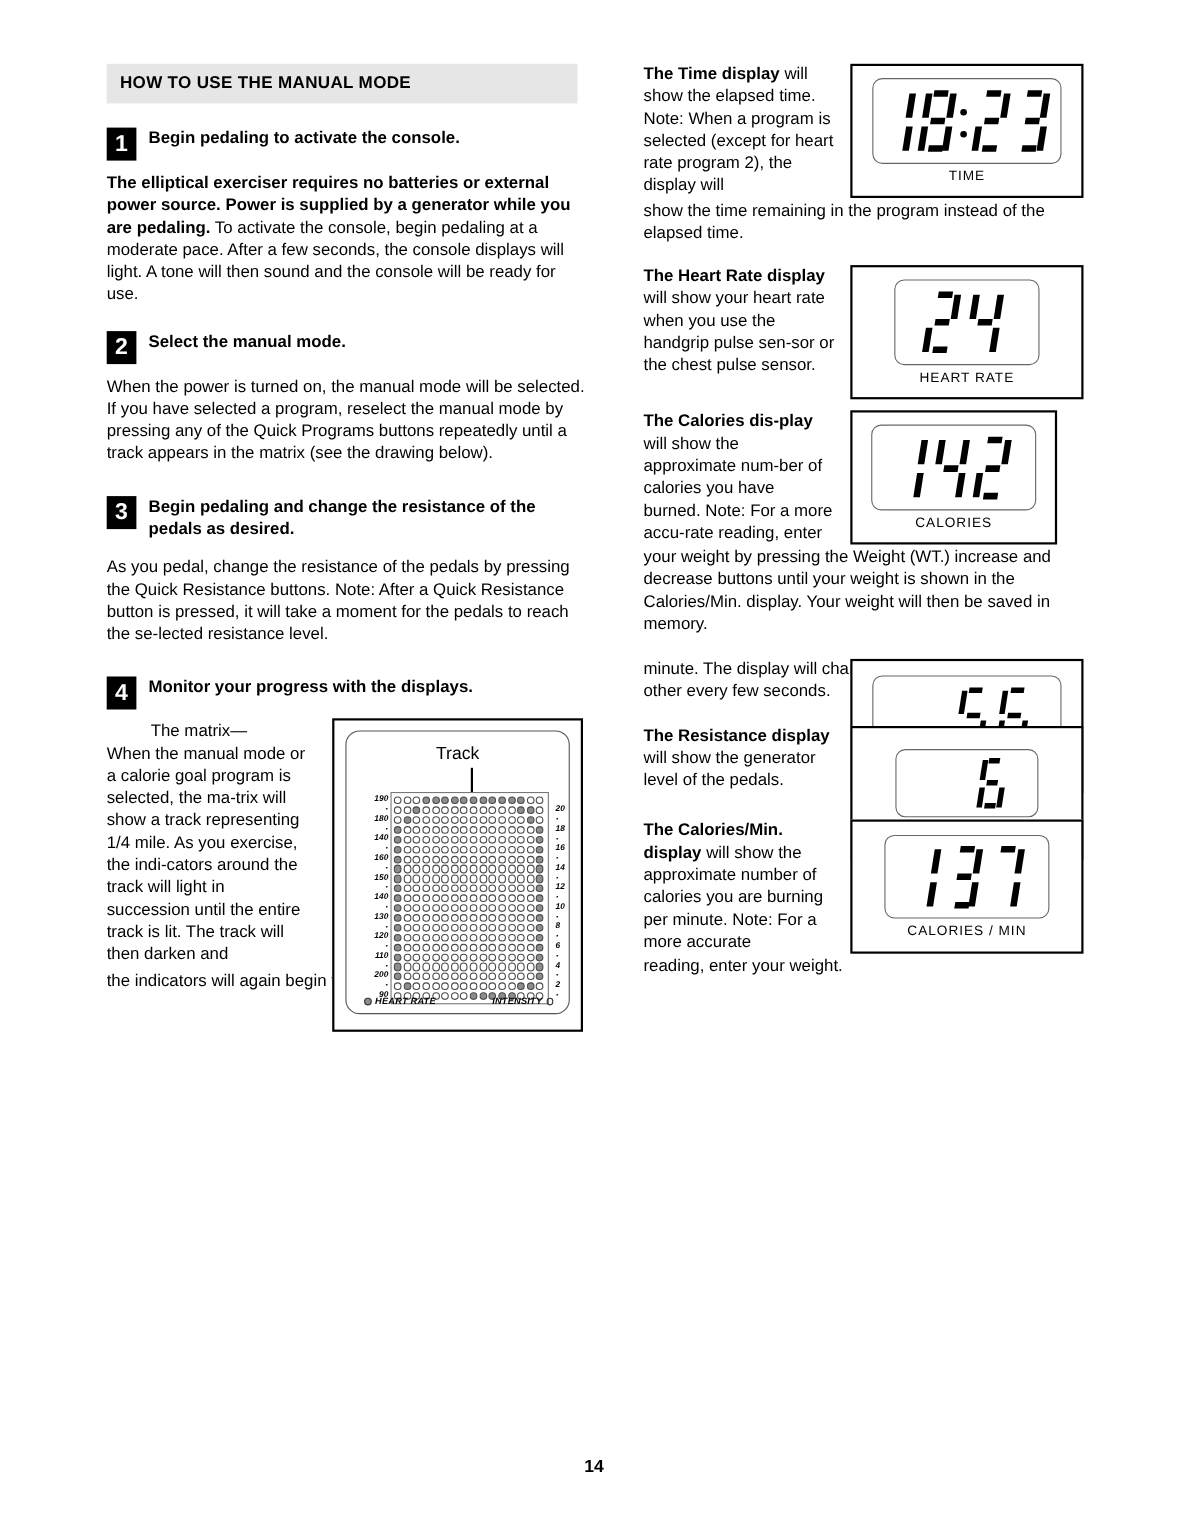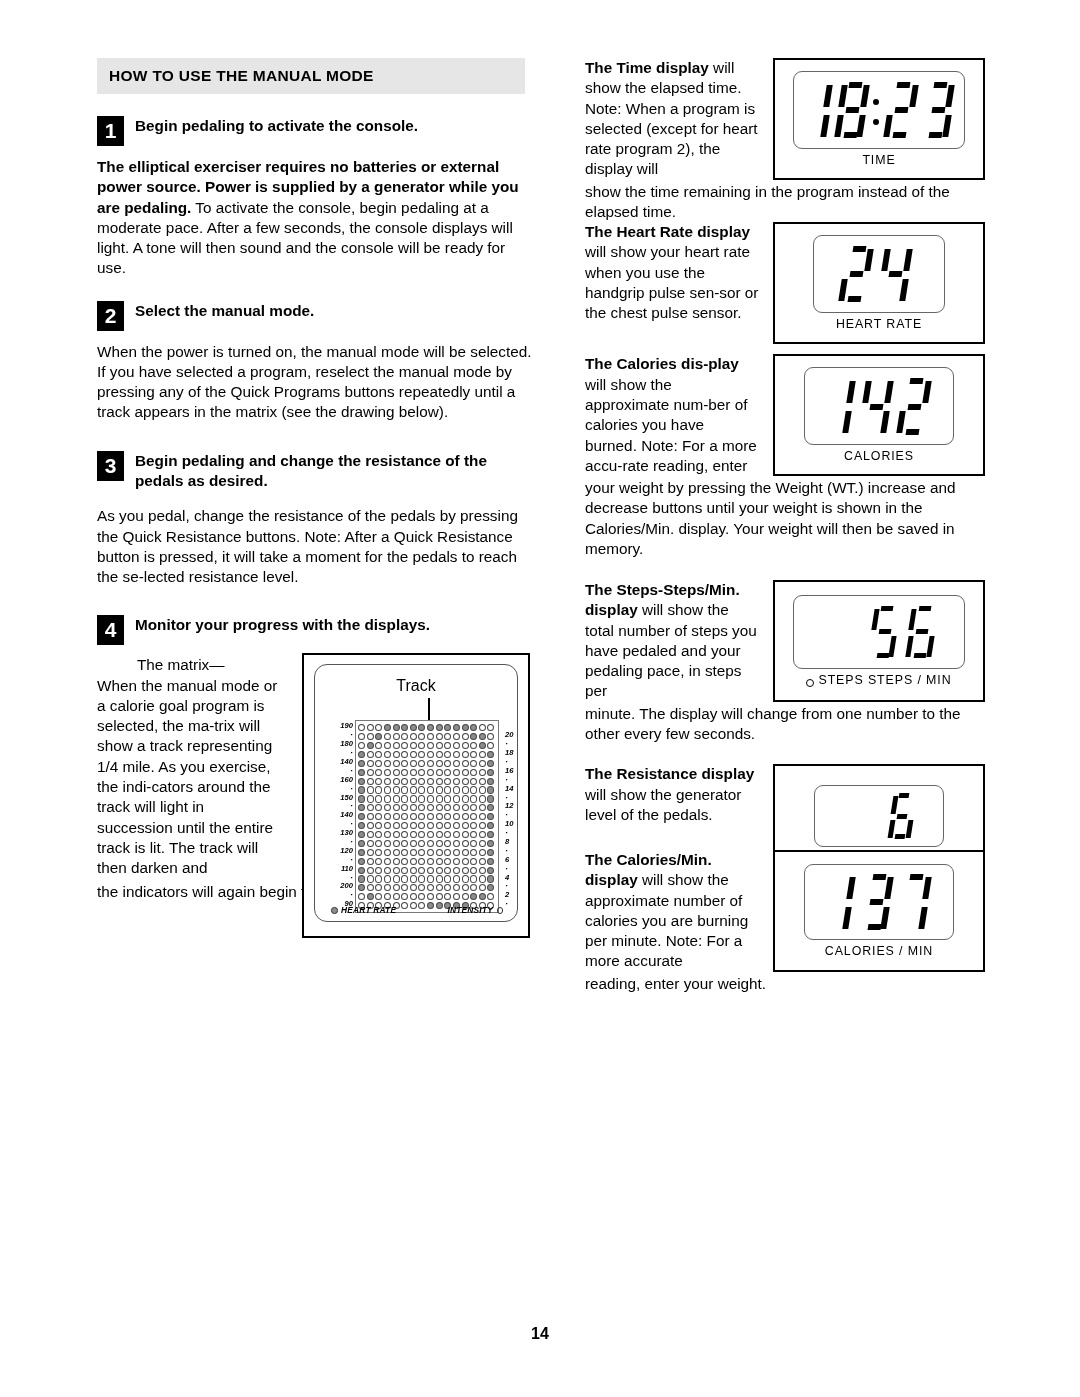--- a/index.html
+++ b/index.html
@@ -660,21 +660,21 @@
                 <i style="left: 25.69px; top: 2.94px; width: 5.88px; height: 22.12px; transform: skewX(-9deg);"></i>
                 <i style="left: 22.12px; top: 32.704px; width: 5.88px; height: 22.12px; transform: skewX(-9deg);"></i>
               </span>
             </span>
         </div>
         <div class="lcdlabel">TIME</div>
       </div>
     </div>
     <div class="rc-flow" style="margin-top:2px;">show the time remaining in the program instead of the elapsed time.</div>
 
-    <div class="rc-block" style="">
+    <div class="rc-block" style="margin-top:19px;">
       <div class="rc-text">
         <span class="hd">The Heart Rate display</span><span> will show your heart rate when you use the handgrip pulse sen-sor or the chest pulse sensor.</span>
       </div>
       <div class="dispbox" style="left:188px;top:0px;width:212px;height:122px;">
         <div class="lcd" style="width:132px;height:78px;">
           <span class="segs" id="seg-hr">
               <span class="seg7" style="width: 32.76px; height: 56px; margin-right: 6px;">
                 <i style="left: 12.404px; top: 0px; width: 12.712px; height: 5.88px; transform: skewX(-9deg);"></i>
                 <i style="left: 10.024px; top: 25.06px; width: 12.712px; height: 5.88px; transform: skewX(-9deg);"></i>
                 <i style="left: 7.644px; top: 50.12px; width: 12.712px; height: 5.88px; transform: skewX(-9deg);"></i>
@@ -690,21 +690,21 @@
             </span>
         </div>
         <div class="lcdlabel">HEART RATE</div>
       </div>
     </div>
 
     <div class="rc-block" style="margin-top:31px;">
       <div class="rc-text">
         <span class="hd">The Calories dis-play</span><span> will show the approximate num-ber of calories you have burned. Note: For a more accu-rate reading, enter</span>
       </div>
-      <div class="dispbox" style="left:188px;top:0px;width:212px;height:122px;">
+      <div class="dispbox" style="left:188px;top:0px;width:188px;height:122px;">
         <div class="lcd" style="width:150px;height:78px;">
           <span class="segs" id="seg-cal">
               <span class="seg7" style="width: 32.76px; height: 56px; margin-right: 5px;">
                 <i style="left: 25.69px; top: 2.94px; width: 5.88px; height: 22.12px; transform: skewX(-9deg);"></i>
                 <i style="left: 22.12px; top: 32.704px; width: 5.88px; height: 22.12px; transform: skewX(-9deg);"></i>
               </span>
               <span class="seg7" style="width: 32.76px; height: 56px; margin-right: 5px;">
                 <i style="left: 10.024px; top: 25.06px; width: 12.712px; height: 5.88px; transform: skewX(-9deg);"></i>
                 <i style="left: 3.57px; top: 2.94px; width: 5.88px; height: 22.12px; transform: skewX(-9deg);"></i>
                 <i style="left: 25.69px; top: 2.94px; width: 5.88px; height: 22.12px; transform: skewX(-9deg);"></i>
@@ -718,23 +718,20 @@
                 <i style="left: 0px; top: 32.704px; width: 5.88px; height: 22.12px; transform: skewX(-9deg);"></i>
               </span>
             </span>
         </div>
         <div class="lcdlabel">CALORIES</div>
       </div>
     </div>
     <div class="rc-flow" style="margin-top:2px;">your weight by pressing the Weight (WT.) increase and decrease buttons until your weight is shown in the Calories/Min. display. Your weight will then be saved in memory.</div>
 
     <div class="rc-block" style="margin-top:21px;">
-      <div class="rc-text">
-        <span class="hd">The Steps-Steps/Min. display</span><span> will show the total number of steps you have pedaled and your pedaling pace, in steps per</span>
-      </div>
       <div class="dispbox" style="left:188px;top:0px;width:212px;height:122px;">
         <div class="lcd" style="width:172px;height:74px;">
           <span class="segs" id="seg-steps" style="margin-left:56px;">
               <span class="seg7" style="width: 30.42px; height: 52px; margin-right: 7px;">
                 <i style="left: 11.518px; top: 0px; width: 11.804px; height: 5.46px; transform: skewX(-9deg);"></i>
                 <i style="left: 9.308px; top: 23.27px; width: 11.804px; height: 5.46px; transform: skewX(-9deg);"></i>
                 <i style="left: 7.098px; top: 46.54px; width: 11.804px; height: 5.46px; transform: skewX(-9deg);"></i>
                 <i style="left: 3.315px; top: 2.73px; width: 5.46px; height: 20.54px; transform: skewX(-9deg);"></i>
                 <i style="left: 20.54px; top: 30.368px; width: 5.46px; height: 20.54px; transform: skewX(-9deg);"></i>
               </span>

